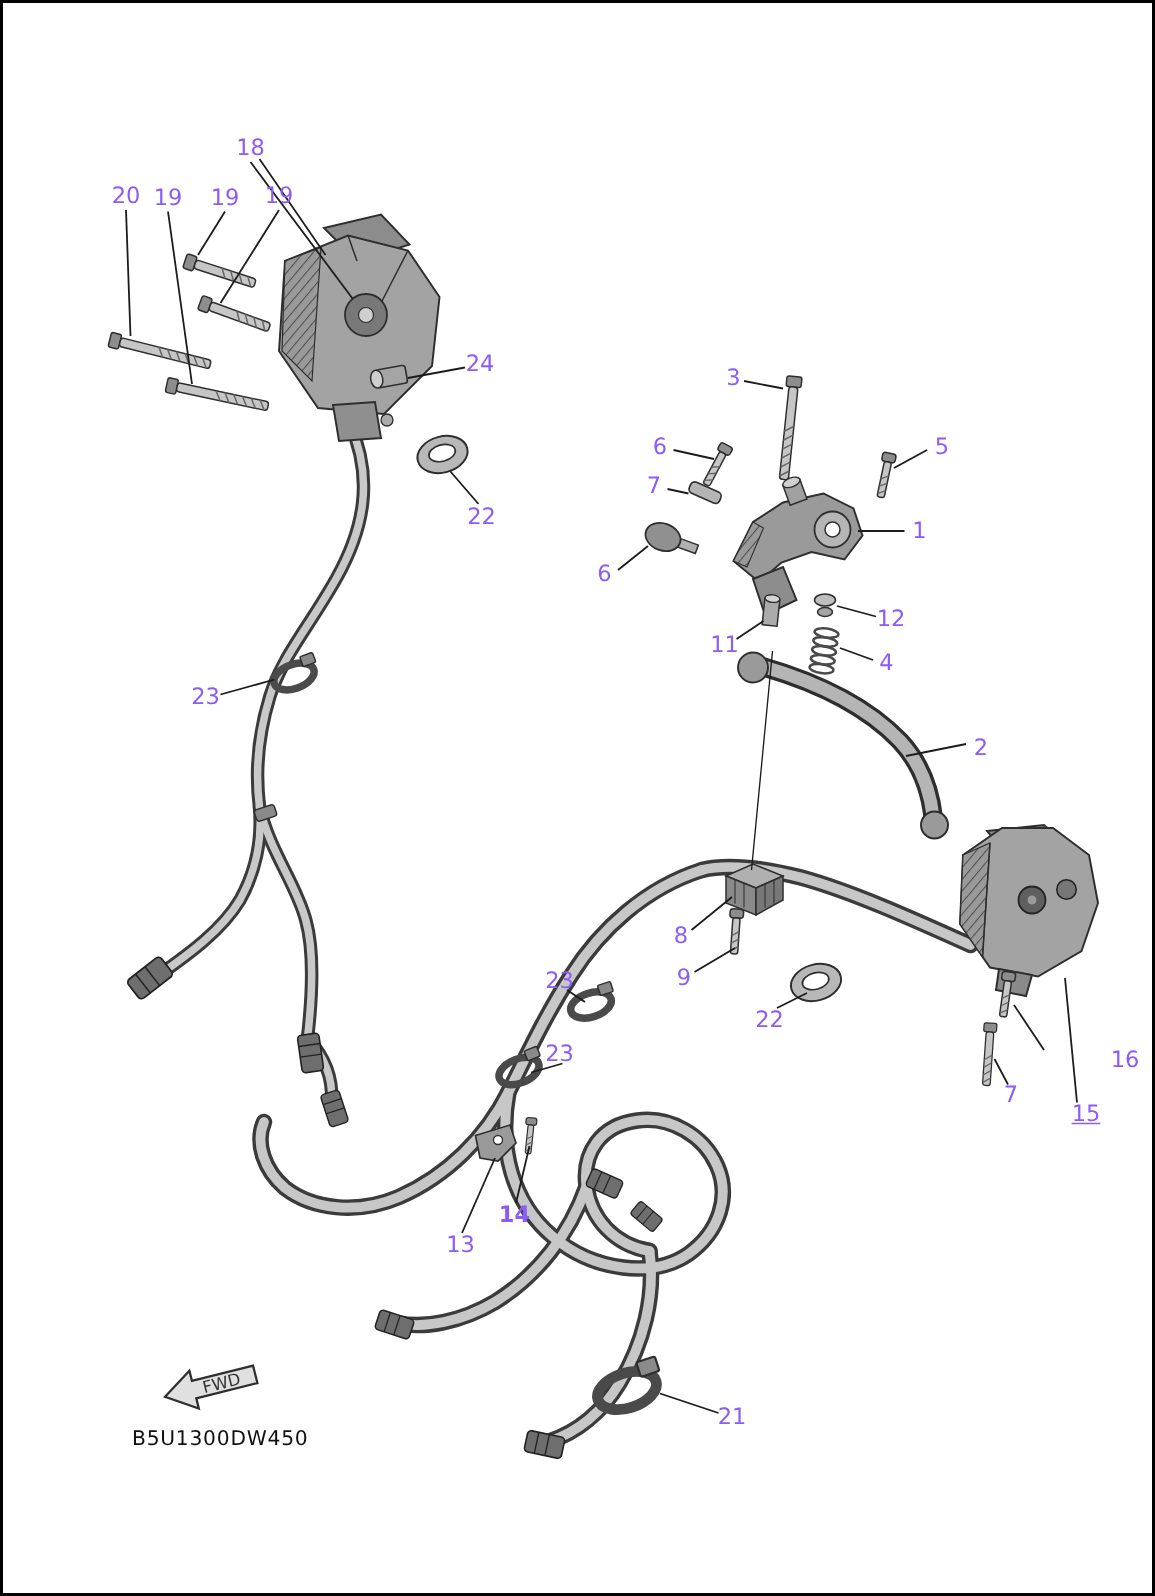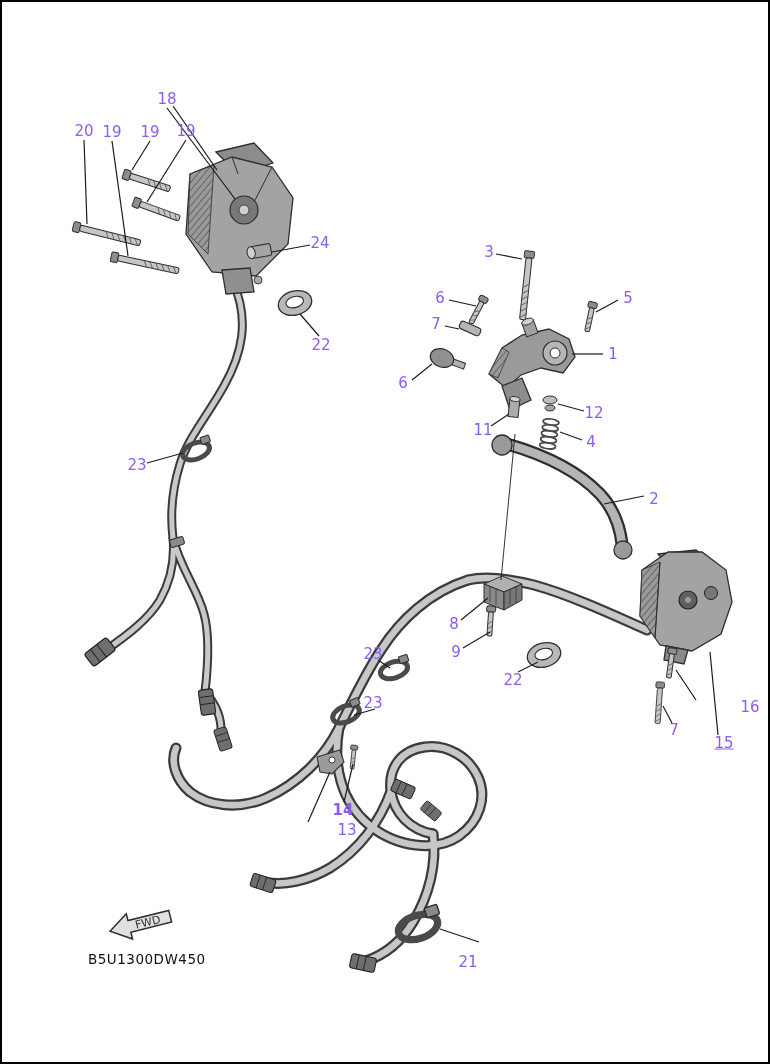--- a/index.html
+++ b/index.html
@@ -271,18 +271,18 @@
       <div class="callout" style="left: 652px; top: 497px;">2</div>
       <div class="callout" style="left: 452px; top: 622px;">8</div>
       <div class="callout" style="left: 454px; top: 650px;">9</div>
       <div class="callout" style="left: 371px; top: 652px;">23</div>
       <div class="callout" style="left: 511px; top: 678px;">22</div>
       <div class="callout" style="left: 371px; top: 701px;">23</div>
       <div class="callout" style="left: 700px; top: 705px; margin-left: 48px;">16</div>
       <div class="callout" style="left: 672px; top: 728px;">7</div>
       <div class="callout" style="left: 722px; top: 741px; text-decoration: underline;">15</div>
       <div class="callout" style="left: 341px; top: 808px; font-weight: bold;">14</div>
-      <div class="callout" style="left: 305px; top: 828px; margin-left: 40px;">13</div>
-      <div class="callout" style="left: 466px; top: 943px; margin-top: 17px;">21</div>
+      <div class="callout" style="left: 305px; top: 828px;">13</div>
+      <div class="callout" style="left: 486px; top: 943px;">21</div>
     </div>
 
   <div id="part-code">B5U1300DW450</div>
 </div>
 
 </body></html>

